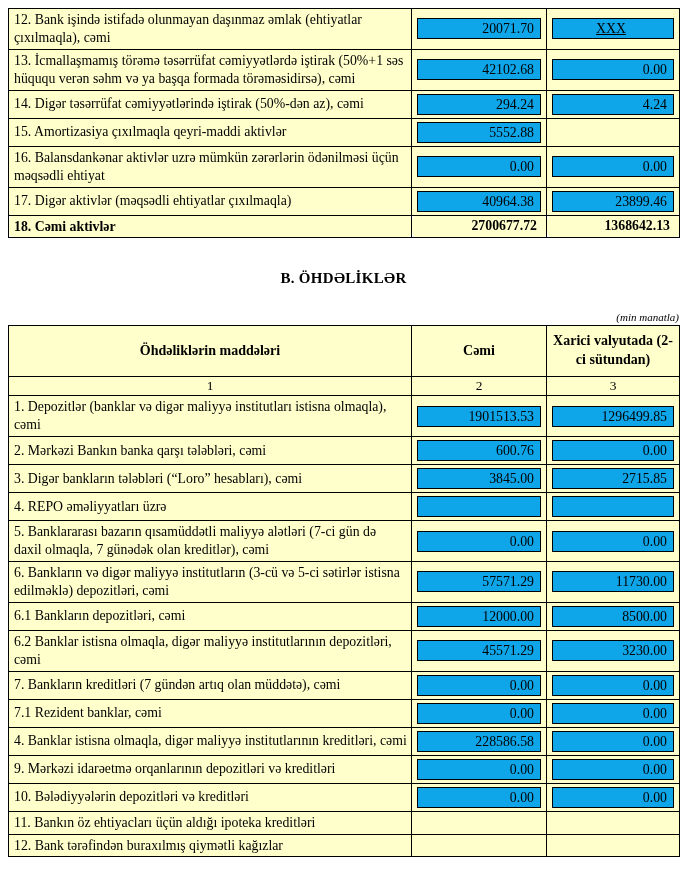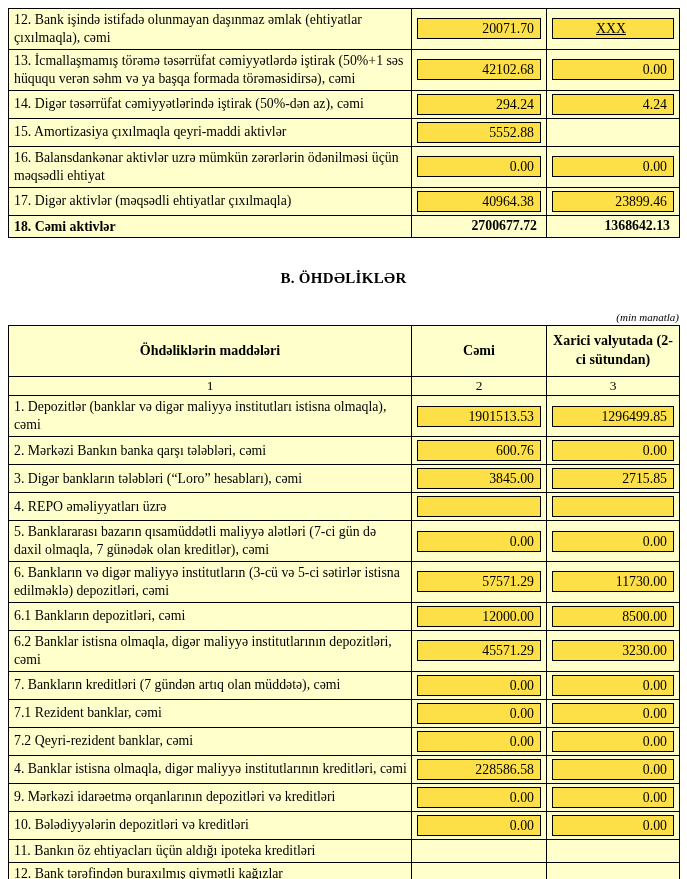--- a/index.html
+++ b/index.html
@@ -29,21 +29,21 @@
   .c-val2  { width: 133px; }
 
   td.label {
     font-size: 13.8px;
     line-height: 1.3;
     padding: 2px 4px 2px 5px;
   }
   td.val { padding: 0; }
 
   .valbox {
-    background: #fde047;
+    background: #0ea5e9;
     border: 1px solid #000;
     margin: 3px 5px;
     min-height: 17px;
     font-size: 13.8px;
     line-height: 17px;
     text-align: right;
     padding: 1px 6px 1px 2px;
   }
   .valbox.center { text-align: center; text-decoration: underline; }
 
@@ -263,29 +263,20 @@
         <tr>
           <td class="label">7.1 Rezident banklar, cəmi</td>
           <td class="val">
             <div class="valbox">0.00</div>
           </td>
           <td class="val">
             <div class="valbox">0.00</div>
           </td>
         </tr>
         <tr>
-          <td class="label">7.2 Qeyri-rezident banklar, cəmi</td>
-          <td class="val">
-            <div class="valbox">0.00</div>
-          </td>
-          <td class="val">
-            <div class="valbox">0.00</div>
-          </td>
-        </tr>
-        <tr>
           <td class="label">4. Banklar istisna olmaqla, digər maliyyə institutlarının kreditləri, cəmi</td>
           <td class="val">
             <div class="valbox">228586.58</div>
           </td>
           <td class="val">
             <div class="valbox">0.00</div>
           </td>
         </tr>
         <tr>
           <td class="label">9. Mərkəzi idarəetmə orqanlarının depozitləri və kreditləri</td>

